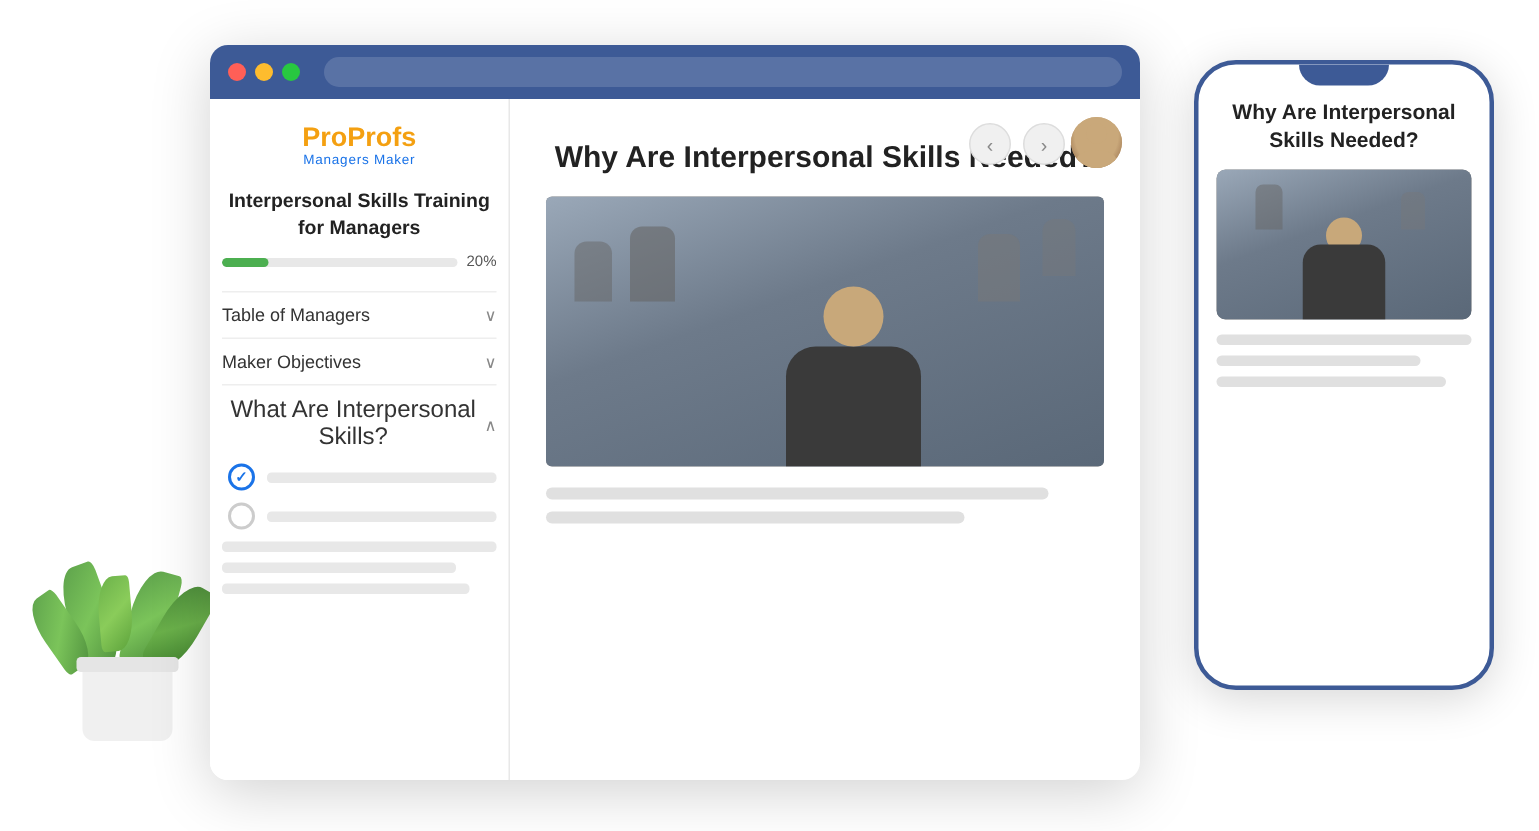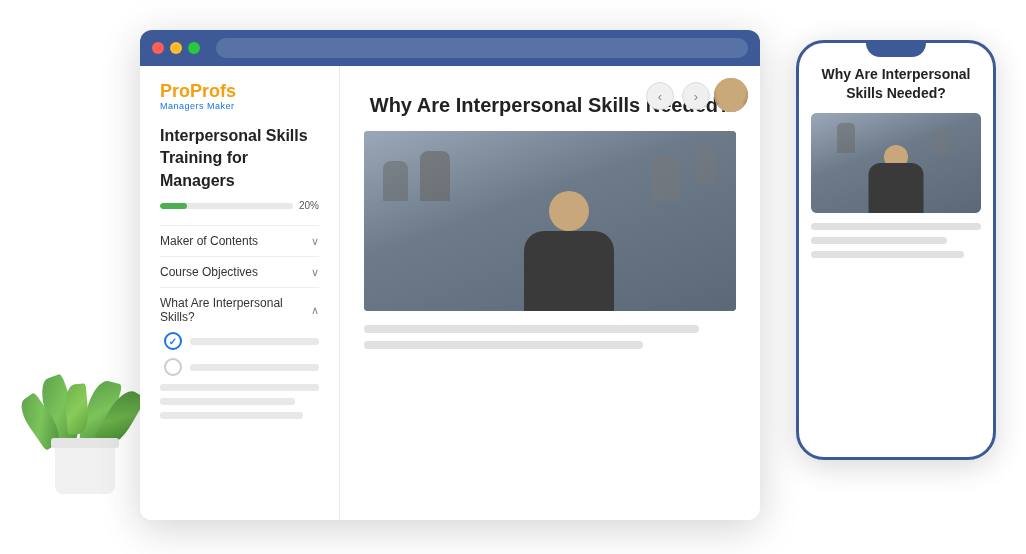--- a/index.html
+++ b/index.html
@@ -135,43 +135,44 @@
       height: calc(100% - 36px);
     }
 
     
     .sidebar {
       width: 200px;
       min-width: 200px;
       height: 100%;
       background: #fff;
       border-right: 1px solid #e8e8e8;
-      padding: 16px 20px;
-      overflow: hidden;
+      padding: 16px 8px;
+      overflow: hidden;
+      text-align: center;
     }
 
     .logo-area {
       margin-bottom: 14px;
     }
     .logo-pro {
       font-size: 18px;
       font-weight: 800;
       color: #1a73e8;
       line-height: 1;
     }
     .logo-pro span { color: #f4a011; }
     .logo-sub {
       font-size: 9px;
       color: #1a73e8;
       letter-spacing: 0.5px;
       margin-top: 1px;
     }
 
     .course-title {
-      font-size: 16px;
+      font-size: 13px;
       font-weight: 700;
       color: #222;
       margin-bottom: 8px;
       line-height: 1.4;
     }
 
     .progress-bar-wrap {
       display: flex;
       align-items: center;
       gap: 6px;
@@ -216,21 +217,21 @@
       padding: 8px 0 4px;
       border-top: 1px solid #eee;
     }
     .sidebar-section-title {
       display: flex;
       align-items: center;
       justify-content: space-between;
       margin-bottom: 8px;
     }
     .sidebar-section-label {
-      font-size: 12px;
+      font-size: 16px;
       color: #333;
     }
 
     .sidebar-sub-items {
       padding-left: 4px;
     }
     .sidebar-sub-item {
       display: flex;
       align-items: center;
       gap: 8px;
@@ -514,26 +515,26 @@
         <div class="course-title">Interpersonal Skills Training for Managers</div>
 
         <div class="progress-bar-wrap">
           <div class="progress-bar-bg">
             <div class="progress-bar-fill"></div>
           </div>
           <span class="progress-pct">20%</span>
         </div>
 
         <div class="sidebar-menu-item">
-          <span class="sidebar-menu-label">Maker of Contents</span>
+          <span class="sidebar-menu-label">Table of Managers</span>
           <span class="chevron-icon">∨</span>
         </div>
 
         <div class="sidebar-menu-item">
-          <span class="sidebar-menu-label">Course Objectives</span>
+          <span class="sidebar-menu-label">Maker Objectives</span>
           <span class="chevron-icon">∨</span>
         </div>
 
         <div class="sidebar-section-open">
           <div class="sidebar-section-title">
             <span class="sidebar-section-label">What Are Interpersonal Skills?</span>
             <span class="chevron-icon">∧</span>
           </div>
 
           <div class="sidebar-sub-items">

